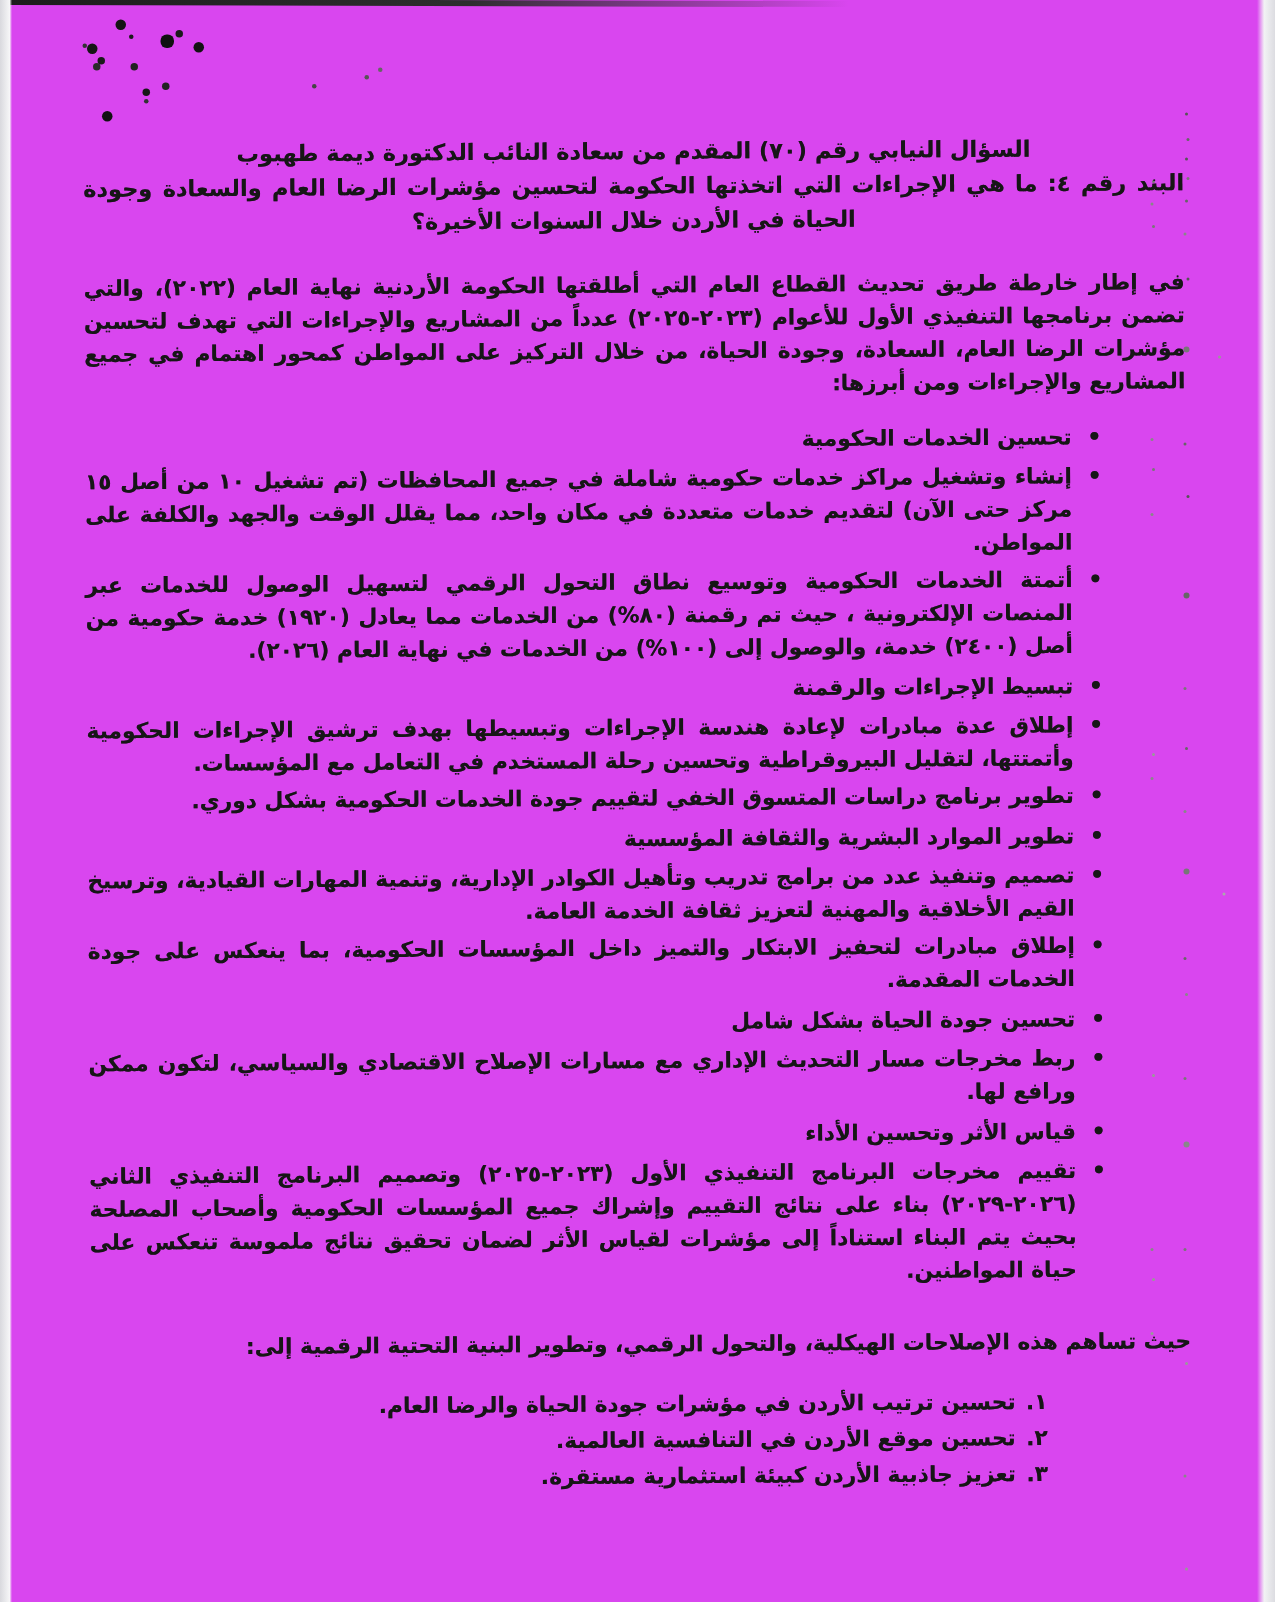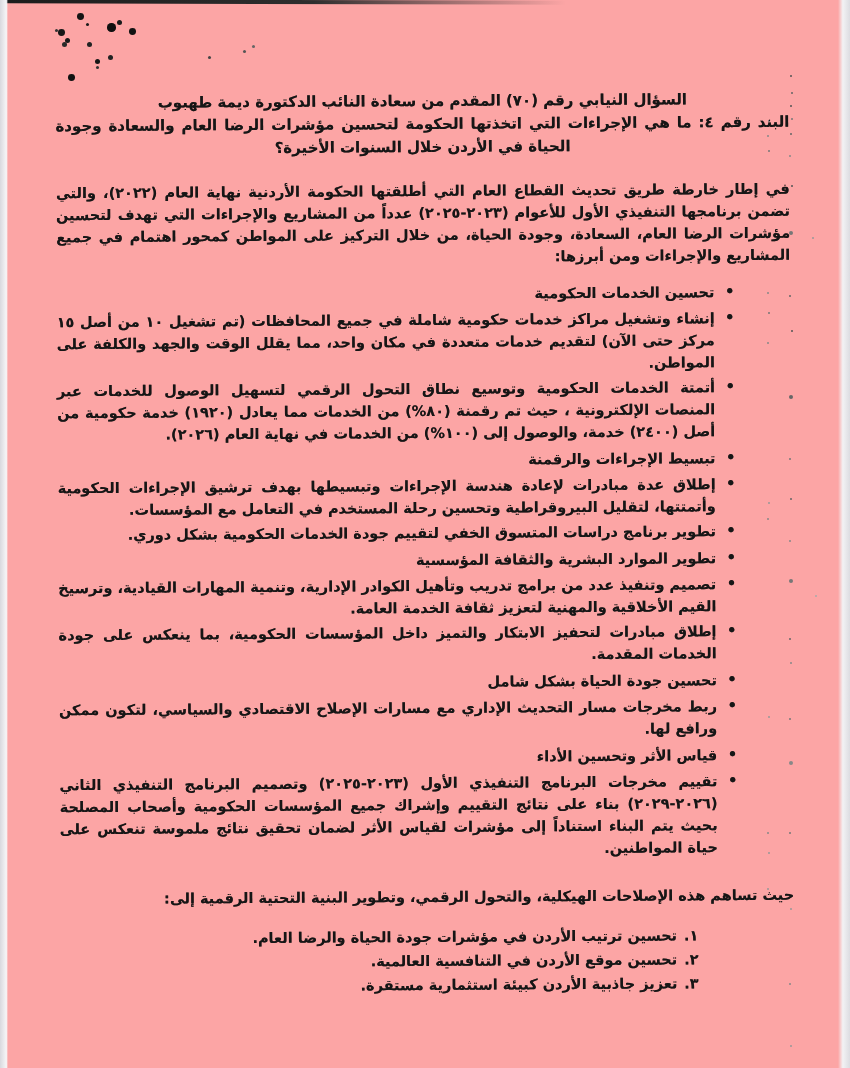--- a/index.html
+++ b/index.html
@@ -4,21 +4,21 @@
 <style>
   html, body { margin: 0; padding: 0; }
   body {
     width: 850px; height: 1068px;
     background: #f2f2f4;
     font-family: "DejaVu Sans", sans-serif;
   }
   .scan {
     position: relative;
     width: 850px; height: 1068px;
-    background: #fca5a5;
+    background: #d946ef;
     overflow: hidden;
   }
   
   .edge-left {
     position: absolute; left: 0; top: 0; bottom: 0; width: 8px;
     background: linear-gradient(to right, #d9d9de, #f6f6f7 80%, rgba(255,255,255,0));
   }
   .edge-right {
     position: absolute; right: 0; top: 0; bottom: 0; width: 12px;
     background: linear-gradient(to left, #dcdce1, #f2f2f4 60%, rgba(255,255,255,0));

